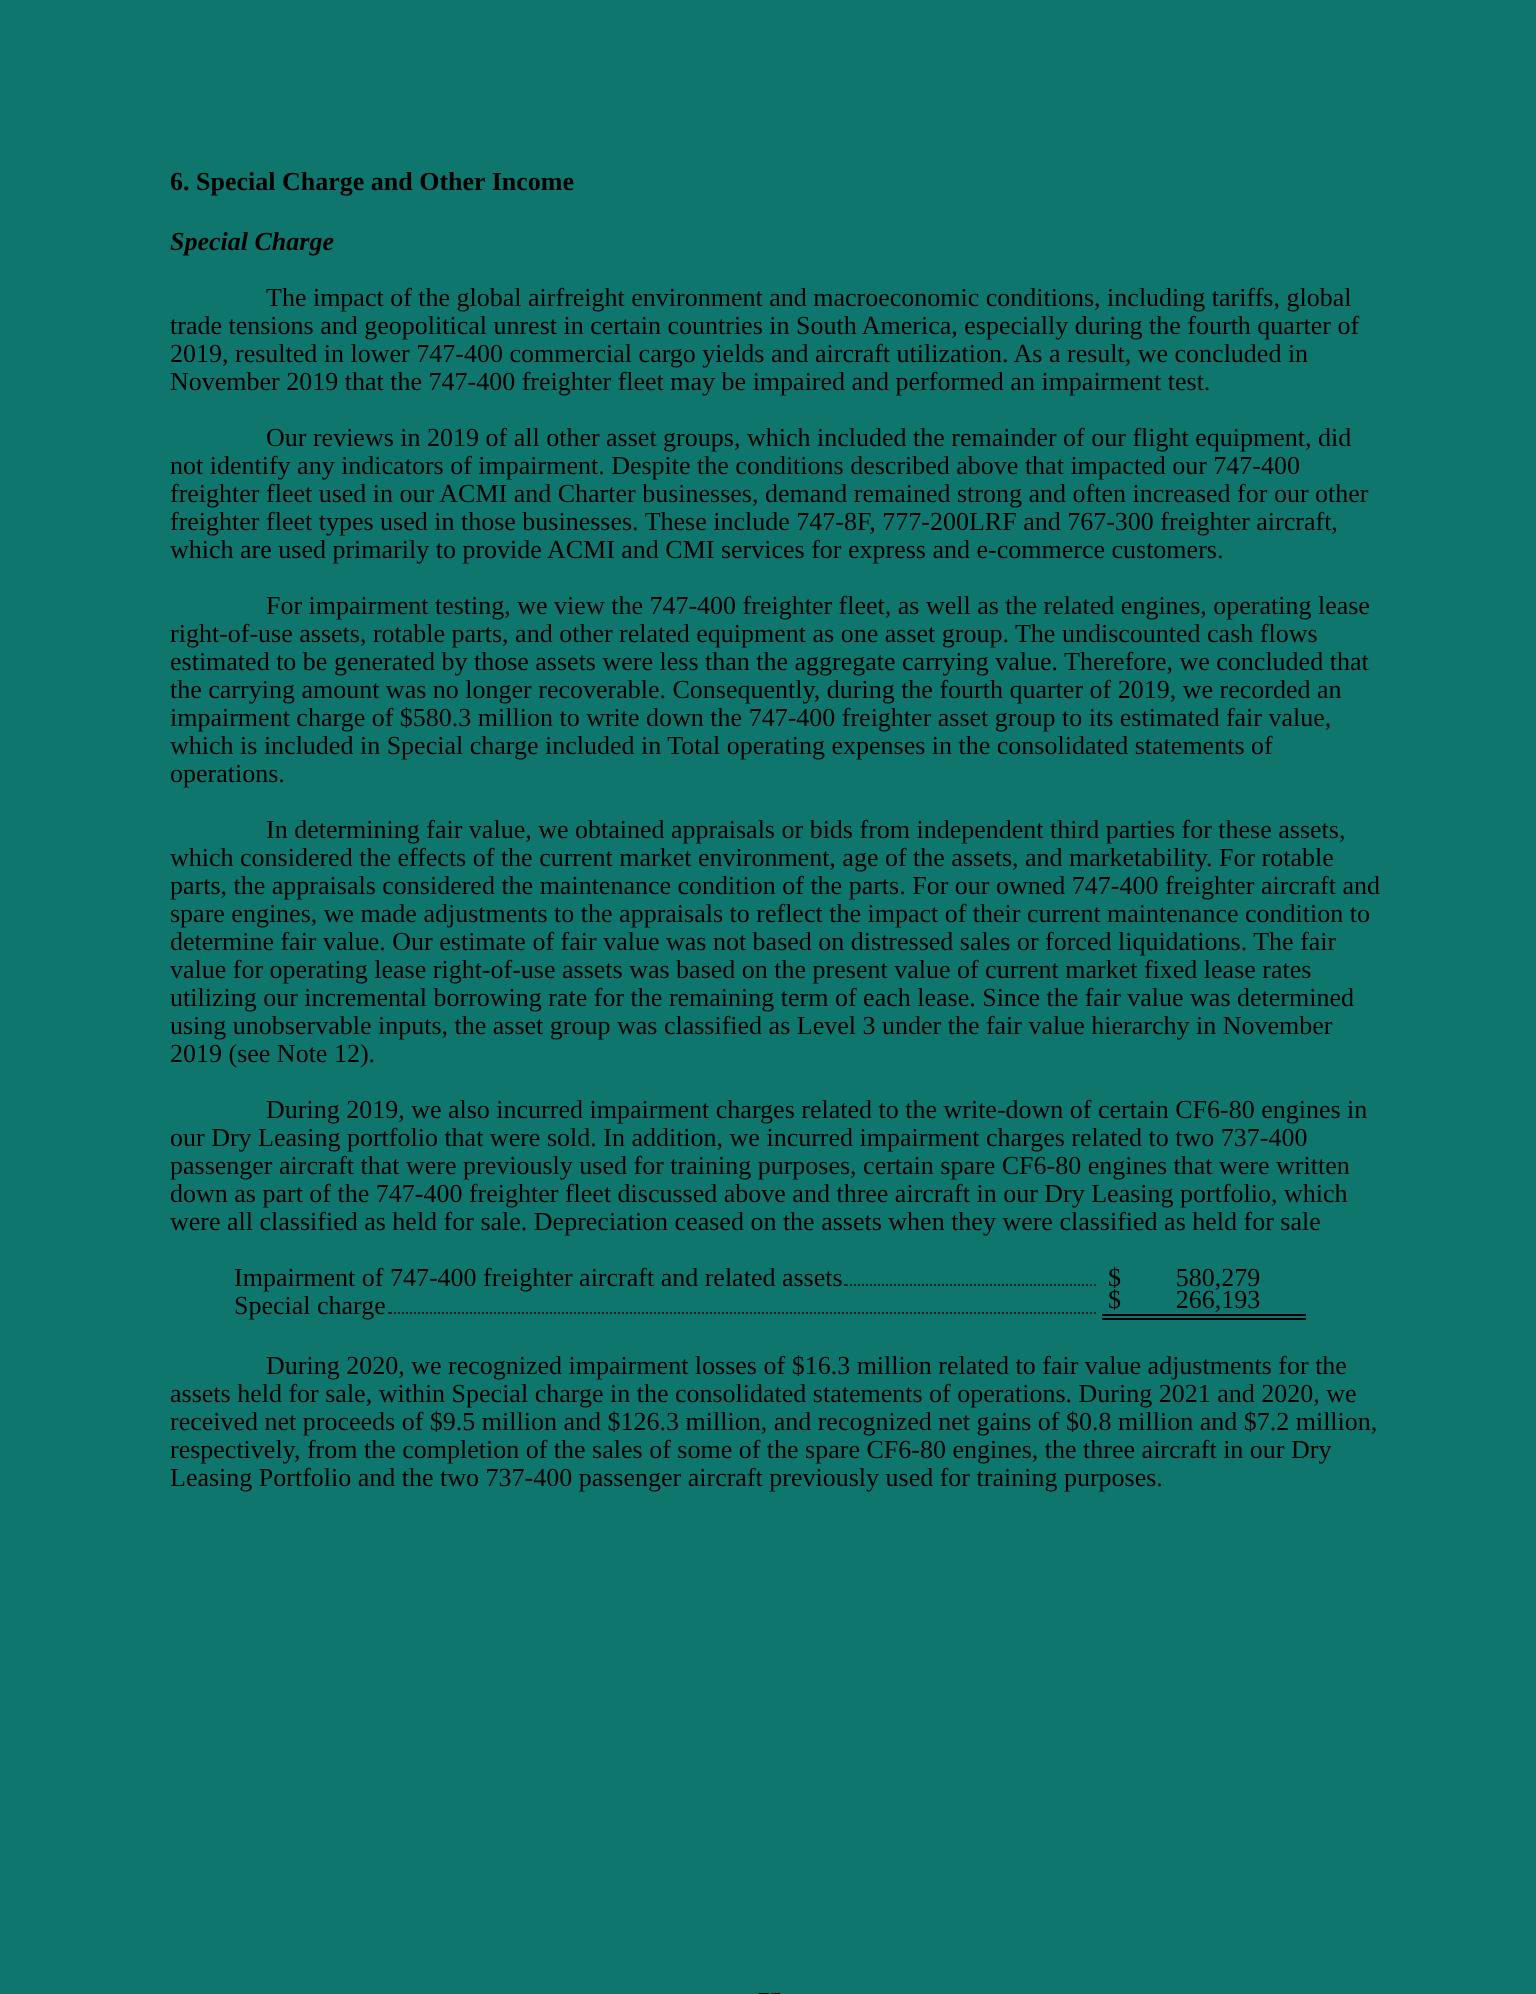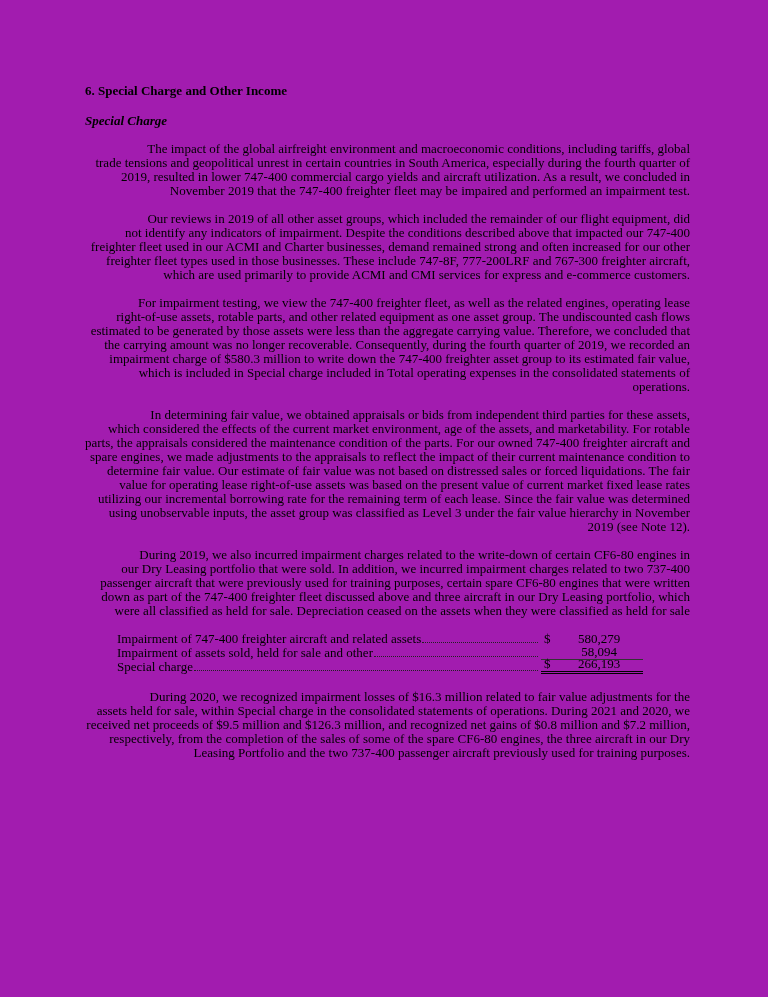--- a/index.html
+++ b/index.html
@@ -5,21 +5,21 @@
   html, body {
     margin: 0;
     padding: 0;
     background: #ffffff;
   }
   .page {
     position: relative;
     width: 768px;
     height: 997px;
     box-sizing: border-box;
-    background: #a21caf;
+    background: #0f766e;
     color: #000000;
     font-family: "Liberation Serif", "DejaVu Serif", serif;
     font-size: 13px;
     line-height: 14px;
     padding: 84px 78px 0 85px;
     overflow: hidden;
   }
   .section-heading {
     font-size: 13px;
     font-weight: bold;
@@ -27,24 +27,24 @@
   }
   .subsection-heading {
     font-size: 13px;
     font-weight: bold;
     font-style: italic;
     margin: 0 0 14px 0;
   }
   p.body-para {
     margin: 0 0 14px 0;
     text-indent: 48px;
-    text-align: right;
+    text-align: left;
   }
   .fin-table {
-    margin: 3px 47px 16px 32px;
+    margin: 3px 37px 16px 32px;
   }
   .trow {
     display: flex;
     align-items: flex-end;
     height: 14px;
   }
   .tlabel {
     white-space: nowrap;
     flex: none;
   }
@@ -110,28 +110,20 @@
 
     <div class="trow">
       <span class="tlabel">Impairment of 747-400 freighter aircraft and related assets</span>
       <span class="leader"></span>
       <span class="tval">
         <span class="tcur">$</span>
         <span class="tamount">580,279</span>
       </span>
     </div>
 
-    <div class="trow rule-single">
-      <span class="tlabel">Impairment of assets sold, held for sale and other </span>
-      <span class="leader"></span>
-      <span class="tval">
-        <span class="tcur"></span>
-        <span class="tamount">58,094</span>
-      </span>
-    </div>
 
     <div class="trow rule-double">
       <span class="tlabel">Special charge</span>
       <span class="leader"></span>
       <span class="tval">
         <span class="tcur">$</span>
         <span class="tamount">266,193</span>
       </span>
     </div>
 

